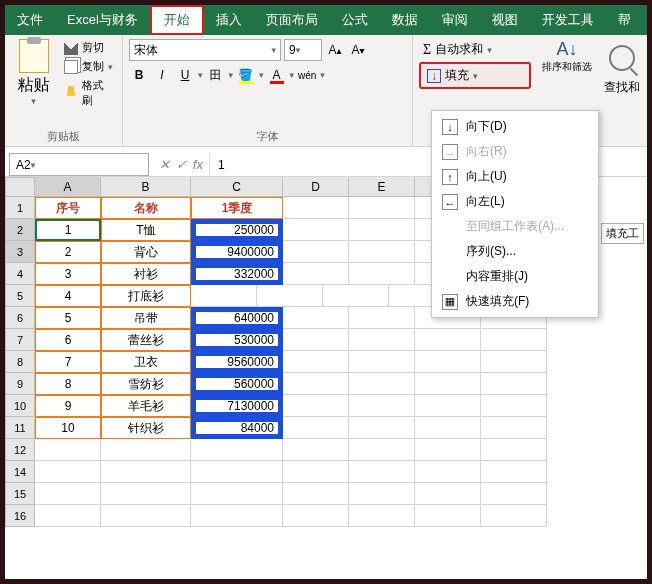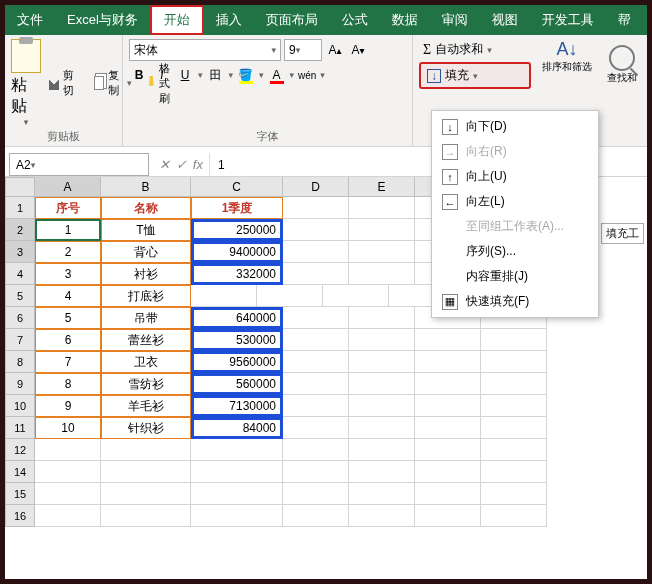--- a/index.html
+++ b/index.html
@@ -8,21 +8,21 @@
 .tab{color:#fff;font-size:13px;padding:8px 12px;display:flex;align-items:center;cursor:pointer;white-space:nowrap}
 .tab.active{background:#fff;color:#217346;border:2px solid #d02020;border-radius:2px}
 .ribbon{background:#f3f2f1;border-bottom:1px solid #d4d4d4;height:112px;display:flex;position:relative}
 .group{display:flex;flex-direction:column;border-right:1px solid #d4d4d4;padding:4px 6px 2px}
 .group-label{text-align:center;font-size:11px;color:#666;margin-top:auto;padding-top:2px}
 .clip-group{width:118px}
 .paste-big{display:flex;flex-direction:column;align-items:center;width:46px}
 .paste-icon{width:30px;height:34px;background:#fffbe6;border:1px solid #c9a830;position:relative}
 .paste-icon::before{content:'';position:absolute;top:-3px;left:7px;width:14px;height:7px;background:#aaa;border-radius:2px}
 .paste-label{font-size:16px;margin-top:2px}
-.clip-btns{display:flex;flex-direction:row;gap:12px;font-size:11px;margin-left:6px}
+.clip-btns{display:flex;flex-direction:column;gap:2px;font-size:11px;margin-left:6px}
 .clip-row{display:flex;align-items:center;gap:4px;padding:1px 2px}
 .ic{width:14px;height:14px;display:inline-block}
 .ic-cut{background:linear-gradient(45deg,#666 45%,transparent 45%),linear-gradient(-45deg,#666 45%,transparent 45%)}
 .ic-copy{border:1px solid #888;background:#fff;box-shadow:2px -2px 0 #fff,2px -2px 0 1px #888}
 .ic-brush{background:#f4c430;clip-path:polygon(30% 0,70% 0,80% 70%,20% 70%)}
 .font-group{width:290px}
 .font-row{display:flex;align-items:center;gap:3px;margin-bottom:4px}
 .font-sel{border:1px solid #ababab;background:#fff;height:22px;font-size:12px;padding:0 4px;display:flex;align-items:center}
 .font-name{width:152px;justify-content:space-between}
 .font-size{width:38px}
@@ -43,21 +43,21 @@
 .col-headers{display:flex;height:20px}
 .rowhead{width:30px;background:#e6e6e6;border:1px solid #bfbfbf;border-top:none;font-size:11px;display:flex;align-items:center;justify-content:center}
 .ch{background:#e6e6e6;border:1px solid #bfbfbf;border-left:none;border-top:none;font-size:12px;display:flex;align-items:center;justify-content:center}
 .ch.sel{background:#d2d2d2}
 .w-a{width:66px}.w-b{width:90px}.w-c{width:92px}.w-d{width:66px}.w-e{width:66px}.w-f{width:66px}.w-g{width:66px}
 .row{display:flex;height:22px}
 .cell{border:1px solid #d4d4d4;border-left:none;border-top:none;font-size:12px;display:flex;align-items:center;padding:0 4px;background:#fff}
 .cell.hdr{background:#fff;color:#c0392b;font-weight:bold;justify-content:center;border:1px solid #e67e22}
 .cell.data-a{justify-content:center;border:1px solid #e67e22}
 .cell.data-b{justify-content:center;border:1px solid #e67e22}
-.cell.data-c{justify-content:flex-end;border:3px solid #1d4ed8}
+.cell.data-c{justify-content:flex-end;border:5px solid #1d4ed8}
 .cell.selected{background:#fff;border:2px solid #217346}
 .corner{width:30px;background:#e6e6e6;border:1px solid #bfbfbf}
 .dropdown{position:absolute;top:105px;left:426px;width:168px;background:#fff;border:1px solid #c6c6c6;box-shadow:2px 2px 6px rgba(0,0,0,0.25);z-index:100;padding:3px 0}
 .dd-item{display:flex;align-items:center;gap:8px;padding:4px 10px;font-size:12px}
 .dd-item.disabled{color:#aaa}
 .dd-icon{width:16px;height:16px;display:flex;align-items:center;justify-content:center;font-size:11px;border:1px solid #888}
 .red-arrow{position:absolute;top:118px;left:562px;width:2px;height:180px;background:#d02020;z-index:50}
 .red-arrow::after{content:'';position:absolute;bottom:-10px;left:-6px;border:7px solid transparent;border-top:12px solid #d02020}
 .tooltip{position:absolute;top:218px;left:596px;background:#fff;border:1px solid #aaa;font-size:11px;padding:2px 4px;z-index:60}
 .sigma{font-family:'Times New Roman';font-size:14px}
@@ -149,21 +149,21 @@
         <span class="dd">▾</span>
       </div>
   </div>
 
   <div class="sort-group">
     <div class="sort-icon">A↓</div>
     <div style="font-size:10px;text-align:center">排序和筛选</div>
   </div>
   <div class="find-group">
     <div class="magnifier"></div>
-    <div style="font-size:10px;">查找和</div>
+    <div style="font-size:12px;margin-top:8px">查找和</div>
   </div>
 </div>
 
 <div class="namebox-row">
   <div class="namebox">
       <span>A2</span>
       <span class="dd">▾</span>
     </div>
   <div class="fx-btns">
     <span>✕</span>

